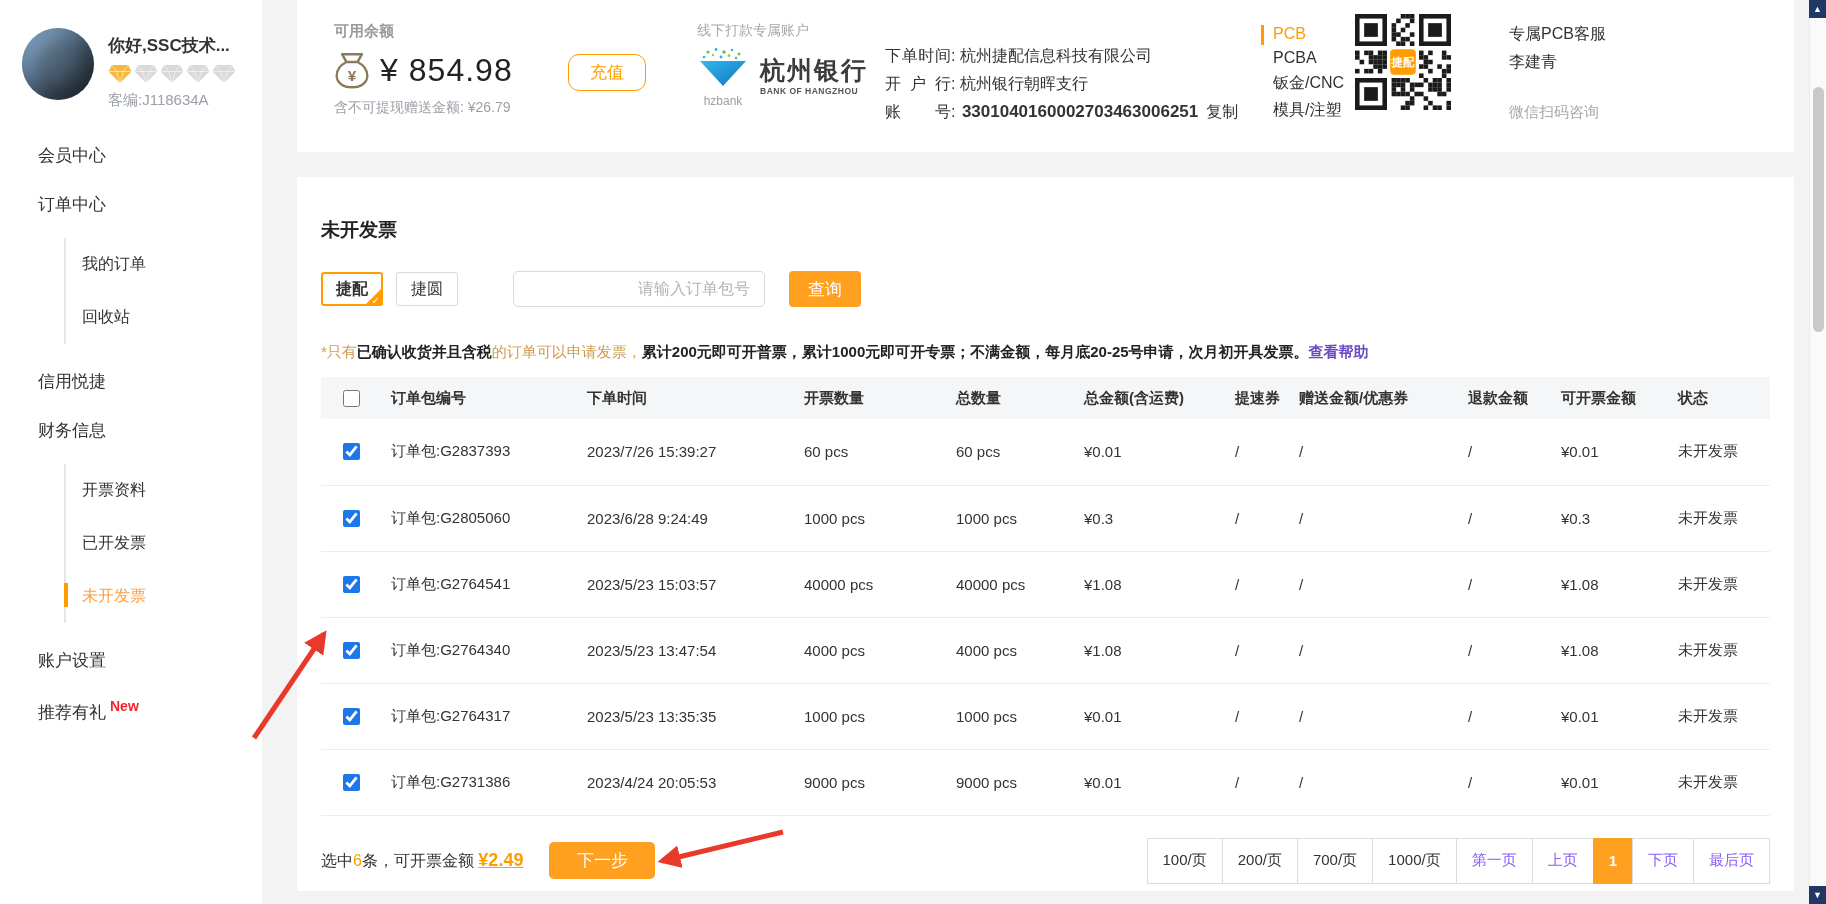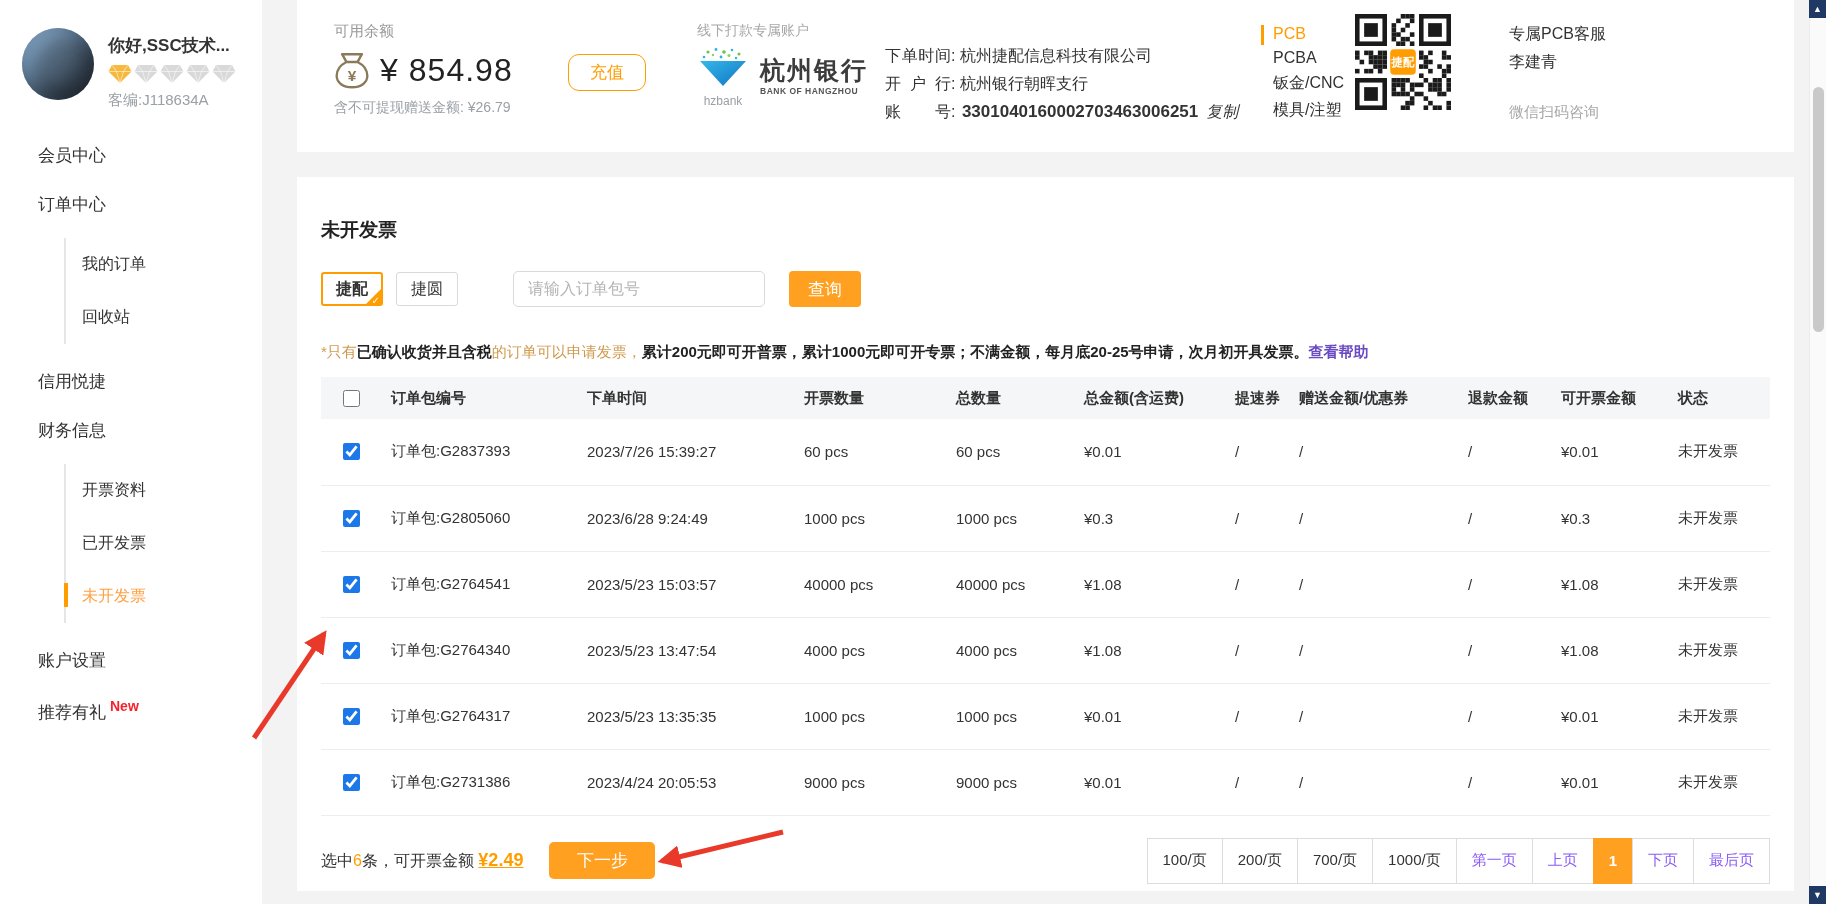--- a/index.html
+++ b/index.html
@@ -19,40 +19,40 @@
   .menu{padding:34px 0 0 38px;}
   .menu-top{font-size:17px;color:#333;margin-bottom:26px;cursor:pointer;position:relative;}
   .badge-new{color:#f5222d;font-size:14px;font-weight:bold;margin-left:4px;}
   .submenu{border-left:2px solid #e6e6e6;margin:-4px 0 26px 26px;}
   .submenu-item{font-size:16px;color:#333;padding:16px 0 16px 16px;position:relative;cursor:pointer;}
   .submenu-item.active{color:#ffa041;}
   .submenu-item.active::before{content:"";position:absolute;left:-2px;top:13px;width:4px;height:24px;background:#ff9d00;}
   
   #topcard{position:absolute;left:297px;top:0;width:1497px;height:152px;background:#fff;}
   .balance{position:absolute;left:37px;top:22px;}
-  .balance-label{font-size:15px;color:#999;}
+  .balance-label{font-size:15px;color:#999;font-weight:bold;}
   .balance-row{display:flex;align-items:center;margin-top:10px;}
   .bag-icon{width:36px;height:38px;margin-right:10px;}
   .balance-amt{font-size:32px;color:#222;letter-spacing:1px;}
   .balance-note{margin-top:10px;font-size:14px;color:#9aa0a6;}
   .recharge{position:absolute;left:271px;top:54px;width:76px;height:35px;background:#fff;
             border:1px solid #ff9d00;border-radius:11px;color:#ff9d00;font-size:17px;
             display:flex;align-items:center;justify-content:center;cursor:pointer;}
   .bank-label{position:absolute;left:400px;top:22px;font-size:14px;color:#a8a8a8;}
   .bank-logo{position:absolute;left:397px;top:46px;display:flex;}
   .bank-logo-left{width:58px;text-align:center;}
   .bank-cn{font-size:25px;font-weight:bold;color:#3c3c3c;letter-spacing:2px;line-height:1;}
   .bank-en{font-size:8.5px;color:#555;font-weight:bold;letter-spacing:.5px;margin-top:3px;}
   .bank-sub{font-size:12px;color:#9aa0a6;margin-top:-2px;}
   .bank-text{margin-left:8px;padding-top:12px;}
   .payee{position:absolute;left:588px;top:46px;font-size:16px;color:#333;}
   .payee-line{margin-bottom:7px;display:flex;align-items:baseline;}
   .plbl{display:inline-block;width:66px;text-align-last:justify;-moz-text-align-last:justify;}
   .acct-num{font-weight:bold;font-size:17px;margin-left:2px;}
-  .copy-link{margin-left:8px;cursor:pointer;font-style:italic;}
+  .copy-link{margin-left:8px;cursor:pointer;}
   .svc{position:absolute;left:964px;top:22px;}
   .svc-item{font-size:16px;color:#333;padding:3px 0 3px 12px;position:relative;cursor:pointer;}
   .svc-item.active{color:#ff9d00;}
   .svc-item.active::before{content:"";position:absolute;left:0;top:3px;width:3px;height:20px;background:#ff9d00;}
   .qr-box{position:absolute;left:1058px;top:14px;width:96px;height:96px;background:#fff;}
   .contact{position:absolute;left:1212px;top:24px;font-size:16px;color:#333;}
   .contact-name{margin-top:7px;}
   .contact-hint{margin-top:30px;color:#a8a8a8;font-size:15px;}
   
   #maincard{position:absolute;left:297px;top:177px;width:1497px;height:714px;background:#fff;}
@@ -60,21 +60,21 @@
   .page-title{font-size:19px;font-weight:bold;color:#222;margin:0 0 28px;}
   .filter-row{display:flex;align-items:center;}
   .tab{position:relative;width:62px;height:34px;border:1px solid #d9d9d9;border-radius:3px;background:#fff;
        display:flex;align-items:center;justify-content:center;font-size:16px;color:#333;cursor:pointer;margin-right:13px;box-sizing:border-box;}
   .tab.active{border:2px solid #ff9d00;font-weight:bold;}
   .tab-corner{position:absolute;right:-1px;bottom:-1px;width:0;height:0;
               border-left:17px solid transparent;border-bottom:17px solid #ff9d00;}
   .tab-check{position:absolute;right:1px;bottom:-2px;color:#fff;font-size:10px;font-weight:bold;}
   .search-input{margin-left:42px;width:252px;height:36px;border:1px solid #d9d9d9;border-radius:5px;
                 padding:0 14px;font-size:16px;color:#333;outline:none;box-sizing:border-box;
-                font-family:"Liberation Sans","DejaVu Sans",sans-serif;}
+                font-family:"Liberation Sans","DejaVu Sans",sans-serif;text-align:right;}
   .search-input::placeholder{color:#b5b5b5;}
   .search-btn{margin-left:24px;width:72px;height:36px;background:#ffa020;border:none;border-radius:4px;
               color:#fff;font-size:17px;cursor:pointer;font-family:inherit;}
   .notice{margin-top:34px;font-size:15px;line-height:21px;}
   .n-em{color:#d09a4e;}
   .n-strong{color:#222;font-weight:bold;}
   .n-link{color:#6a4bc4;font-weight:bold;cursor:pointer;}
   table.inv{width:1449px;border-collapse:collapse;table-layout:fixed;margin-top:15px;}
   table.inv thead tr{background:#f5f6f7;height:42px;}
   table.inv th{font-size:15px;font-weight:bold;color:#333;text-align:left;padding:0;}

